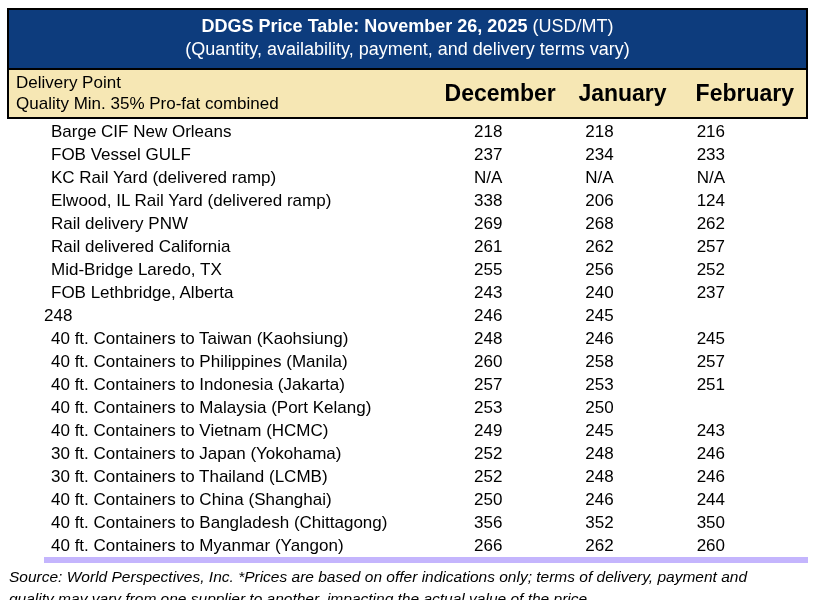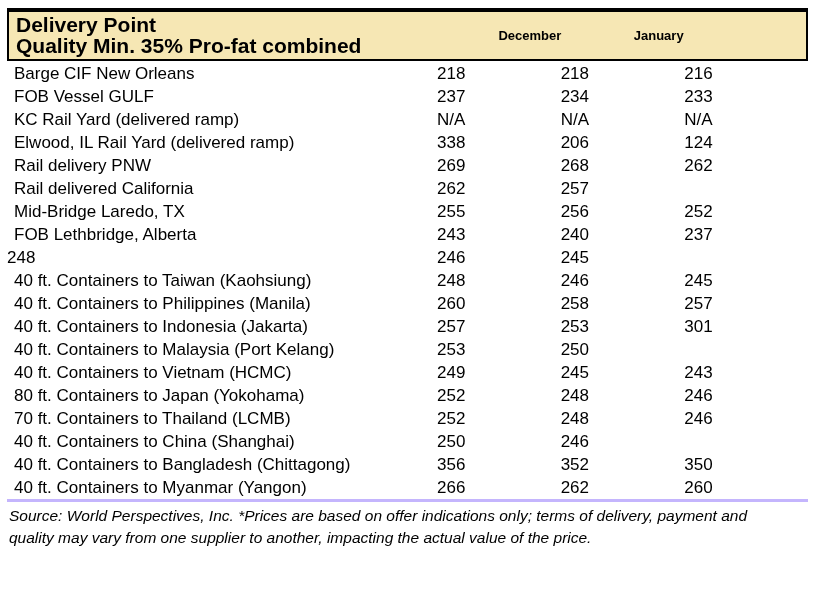--- a/index.html
+++ b/index.html
@@ -33,32 +33,32 @@
   .colheader {
     background: var(--cream);
     border-top: 2px solid #000;
     display: grid;
     grid-template-columns: 430px repeat(3, 1fr);
     align-items: center;
     padding: 2px 0 3px 0;
   }
   .colheader .left { padding-left: 7px; }
   .colheader .left div {
-    font-weight: bold;
-    font-size: 21px;
+    font-weight: normal;
+    font-size: 17px;
     line-height: 21px;
     white-space: nowrap;
   }
   .colheader .month {
     font-weight: bold;
-    font-size: 13px;
-    text-align: right;
-  }
-
-  .rows { border-bottom: 3px solid #c4b5fd; padding-top: 1px; }
+    font-size: 23px;
+    text-align: center;
+  }
+
+  .rows { border-bottom: 6px solid #c4b5fd; padding-top: 1px; margin-left: 37px; }
   .row {
     display: grid;
     grid-template-columns: 430px repeat(3, 1fr);
     height: 23px;
     line-height: 23px;
     font-size: 17px;
   }
   .row .name { padding-left: 7px; white-space: nowrap; overflow: hidden; }
   .row .val { }
 
@@ -69,28 +69,35 @@
     padding: 3px 0 0 2px;
   }
 </style>
 </head>
 <body>
 
 <div class="wrap">
 
   <div class="top-block">
 
+    <div class="titlebar">
+      <div>
+        <span class="bold">DDGS Price Table: November 26, 2025</span><span> (USD/MT)</span>
+      </div>
+      <div>(Quantity, availability, payment, and delivery terms vary)</div>
+    </div>
 
     <div class="colheader">
       <div class="left">
         <div>Delivery Point</div>
         <div>Quality Min. 35% Pro-fat combined</div>
       </div>
       <div class="month">December</div>
       <div class="month">January</div>
+      <div class="month">February</div>
     </div>
 
   </div>
 
   <div class="rows" id="rows">
       <div class="row">
         <div class="name">Barge CIF New Orleans</div>
         <div class="val">218</div>
         <div class="val">218</div>
         <div class="val">216</div>
@@ -114,20 +121,21 @@
         <div class="val">124</div>
       </div>
       <div class="row">
         <div class="name">Rail delivery PNW</div>
         <div class="val">269</div>
         <div class="val">268</div>
         <div class="val">262</div>
       </div>
       <div class="row">
         <div class="name">Rail delivered California</div>
+        <div class="val">261</div>
         <div class="val">262</div>
         <div class="val">257</div>
       </div>
       <div class="row">
         <div class="name">Mid-Bridge Laredo, TX</div>
         <div class="val">255</div>
         <div class="val">256</div>
         <div class="val">252</div>
       </div>
       <div class="row">
@@ -150,49 +158,50 @@
       <div class="row">
         <div class="name">40 ft. Containers to Philippines (Manila)</div>
         <div class="val">260</div>
         <div class="val">258</div>
         <div class="val">257</div>
       </div>
       <div class="row">
         <div class="name">40 ft. Containers to Indonesia (Jakarta)</div>
         <div class="val">257</div>
         <div class="val">253</div>
-        <div class="val">301</div>
+        <div class="val">251</div>
       </div>
       <div class="row">
         <div class="name">40 ft. Containers to Malaysia (Port Kelang)</div>
         <div class="val">253</div>
         <div class="val">250</div>
       </div>
       <div class="row">
         <div class="name">40 ft. Containers to Vietnam (HCMC)</div>
         <div class="val">249</div>
         <div class="val">245</div>
         <div class="val">243</div>
       </div>
       <div class="row">
-        <div class="name">80 ft. Containers to Japan (Yokohama)</div>
+        <div class="name">30 ft. Containers to Japan (Yokohama)</div>
         <div class="val">252</div>
         <div class="val">248</div>
         <div class="val">246</div>
       </div>
       <div class="row">
-        <div class="name">70 ft. Containers to Thailand (LCMB)</div>
+        <div class="name">30 ft. Containers to Thailand (LCMB)</div>
         <div class="val">252</div>
         <div class="val">248</div>
         <div class="val">246</div>
       </div>
       <div class="row">
         <div class="name">40 ft. Containers to China (Shanghai)</div>
         <div class="val">250</div>
         <div class="val">246</div>
+        <div class="val">244</div>
       </div>
       <div class="row">
         <div class="name">40 ft. Containers to Bangladesh (Chittagong)</div>
         <div class="val">356</div>
         <div class="val">352</div>
         <div class="val">350</div>
       </div>
       <div class="row">
         <div class="name">40 ft. Containers to Myanmar (Yangon)</div>
         <div class="val">266</div>

